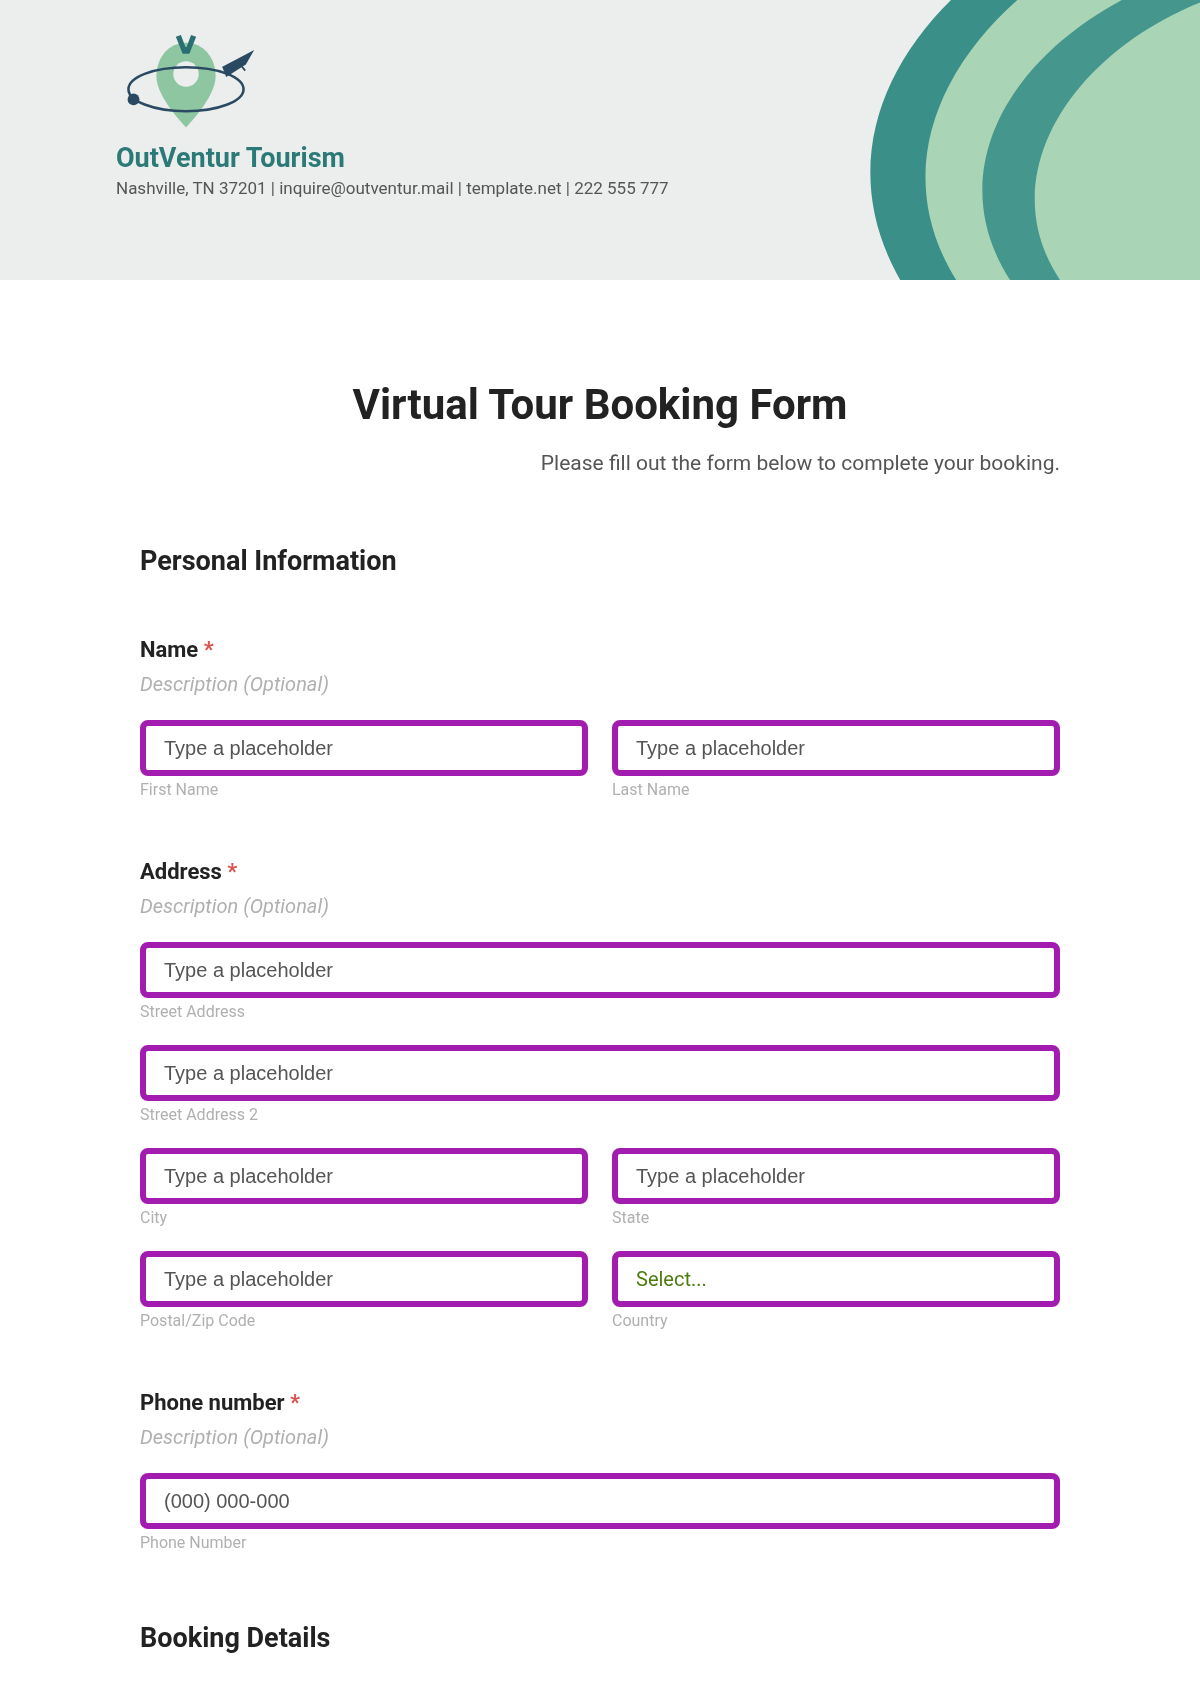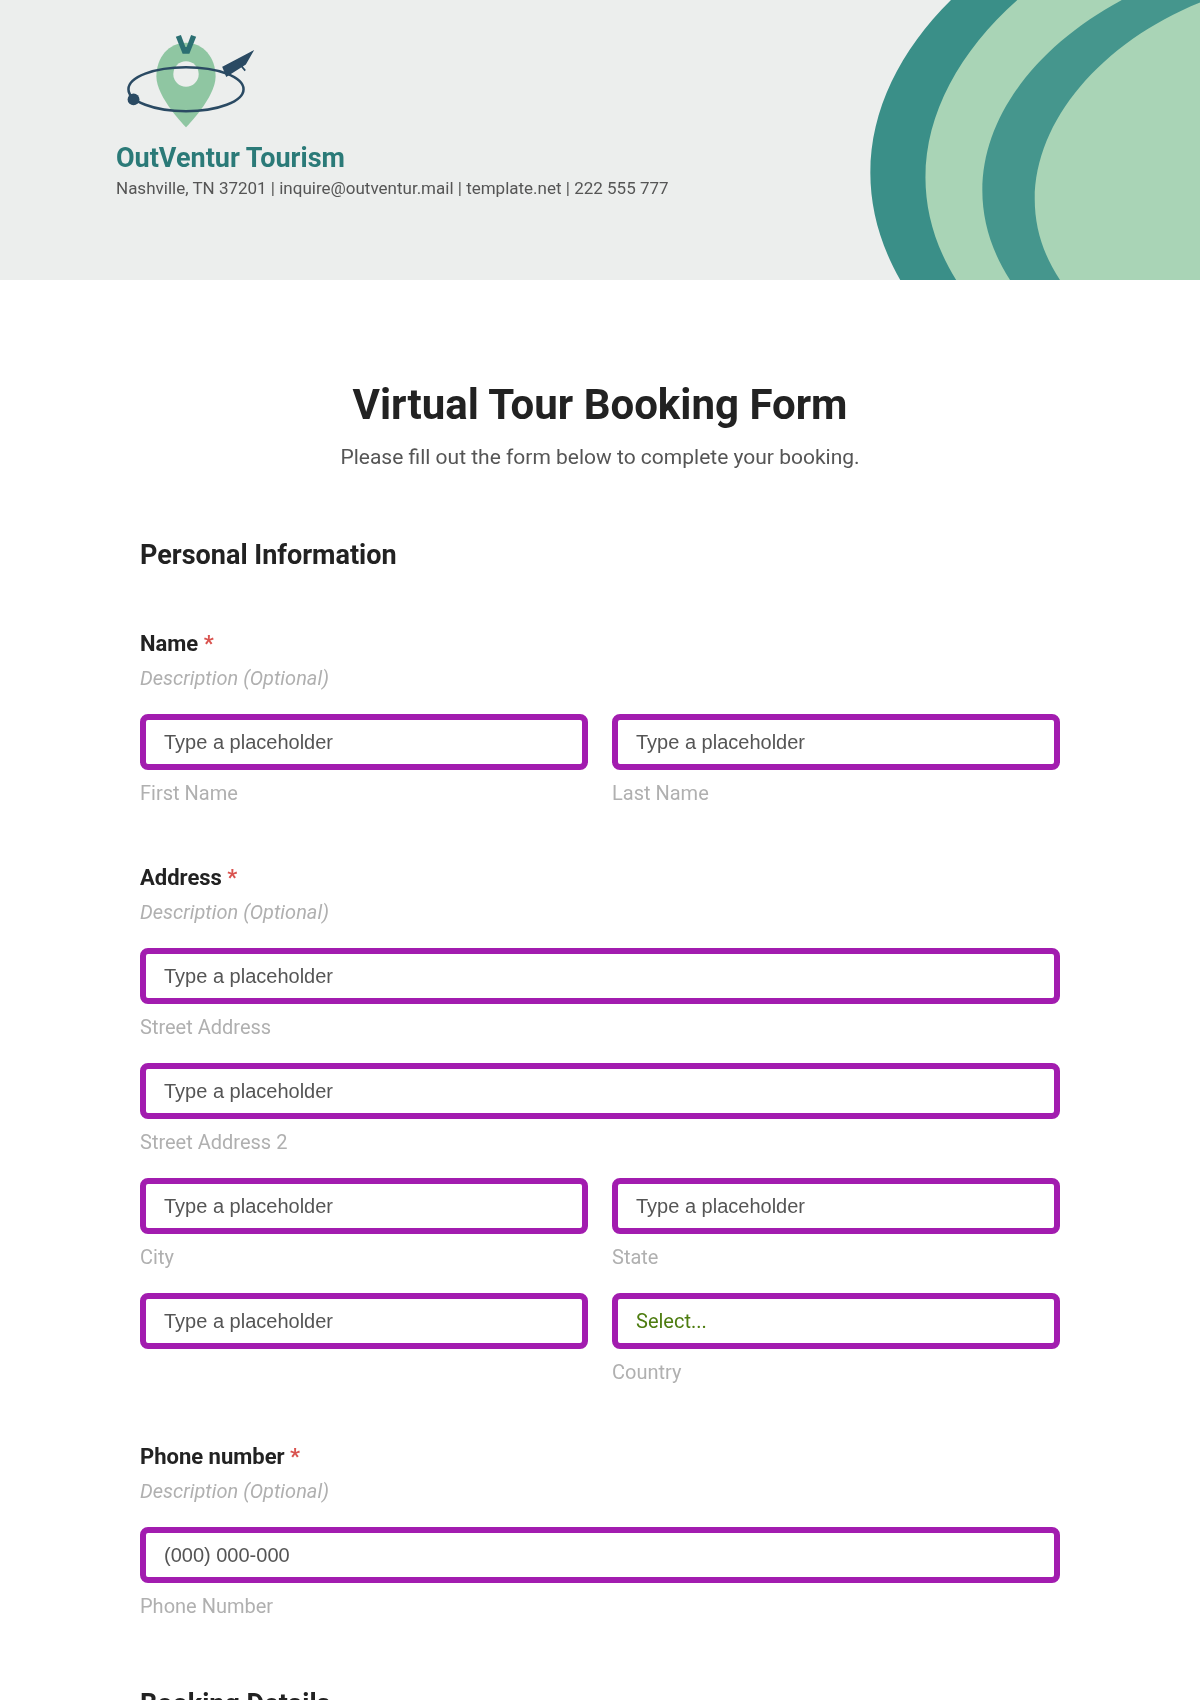--- a/index.html
+++ b/index.html
@@ -51,23 +51,23 @@
     padding: 100px 0 60px 0;
   }
   .form-title {
     font-size: 42px;
     font-weight: 700;
     text-align: center;
     color: #222;
   }
   .form-subtitle {
     font-size: 21px;
-    text-align: center;
+    text-align: right;
     color: #555;
-    margin-top: 16px;
+    margin-top: 22px;
   }
   .section-title {
     font-size: 27px;
     font-weight: 700;
     color: #222;
     margin-top: 70px;
   }
   .field-block { margin-top: 60px; }
   .field-label {
     font-size: 22px;
@@ -100,23 +100,23 @@
     outline: none;
   }
   input.text-input::placeholder { color: #555; }
   .select-box {
     display: flex;
     align-items: center;
     color: #4d7c0f;
     cursor: pointer;
   }
   .sub-label {
-    font-size: 20px;
+    font-size: 16px;
     color: #b0b0b0;
-    margin-top: 11px;
+    margin-top: 4px;
   }
 </style>
 </head>
 <body>
 
 <div class="header-band">
   <div class="header-inner">
     <div class="logo-block">
       <svg class="logo-svg" viewBox="0 0 160 130">
 
@@ -190,20 +190,21 @@
       </div>
       <div class="col">
         <input class="text-input" type="text" placeholder="Type a placeholder" style="">
         <div class="sub-label">State</div>
       </div>
     </div>
 
     <div class="row">
       <div class="col">
         <input class="text-input" type="text" placeholder="Type a placeholder" style="">
+        <div class="sub-label">Postal/Zip Code</div>
       </div>
       <div class="col">
         <div class="select-box">
           <span>Select...</span>
         </div>
         <div class="sub-label">Country</div>
       </div>
     </div>
   </div>
 

